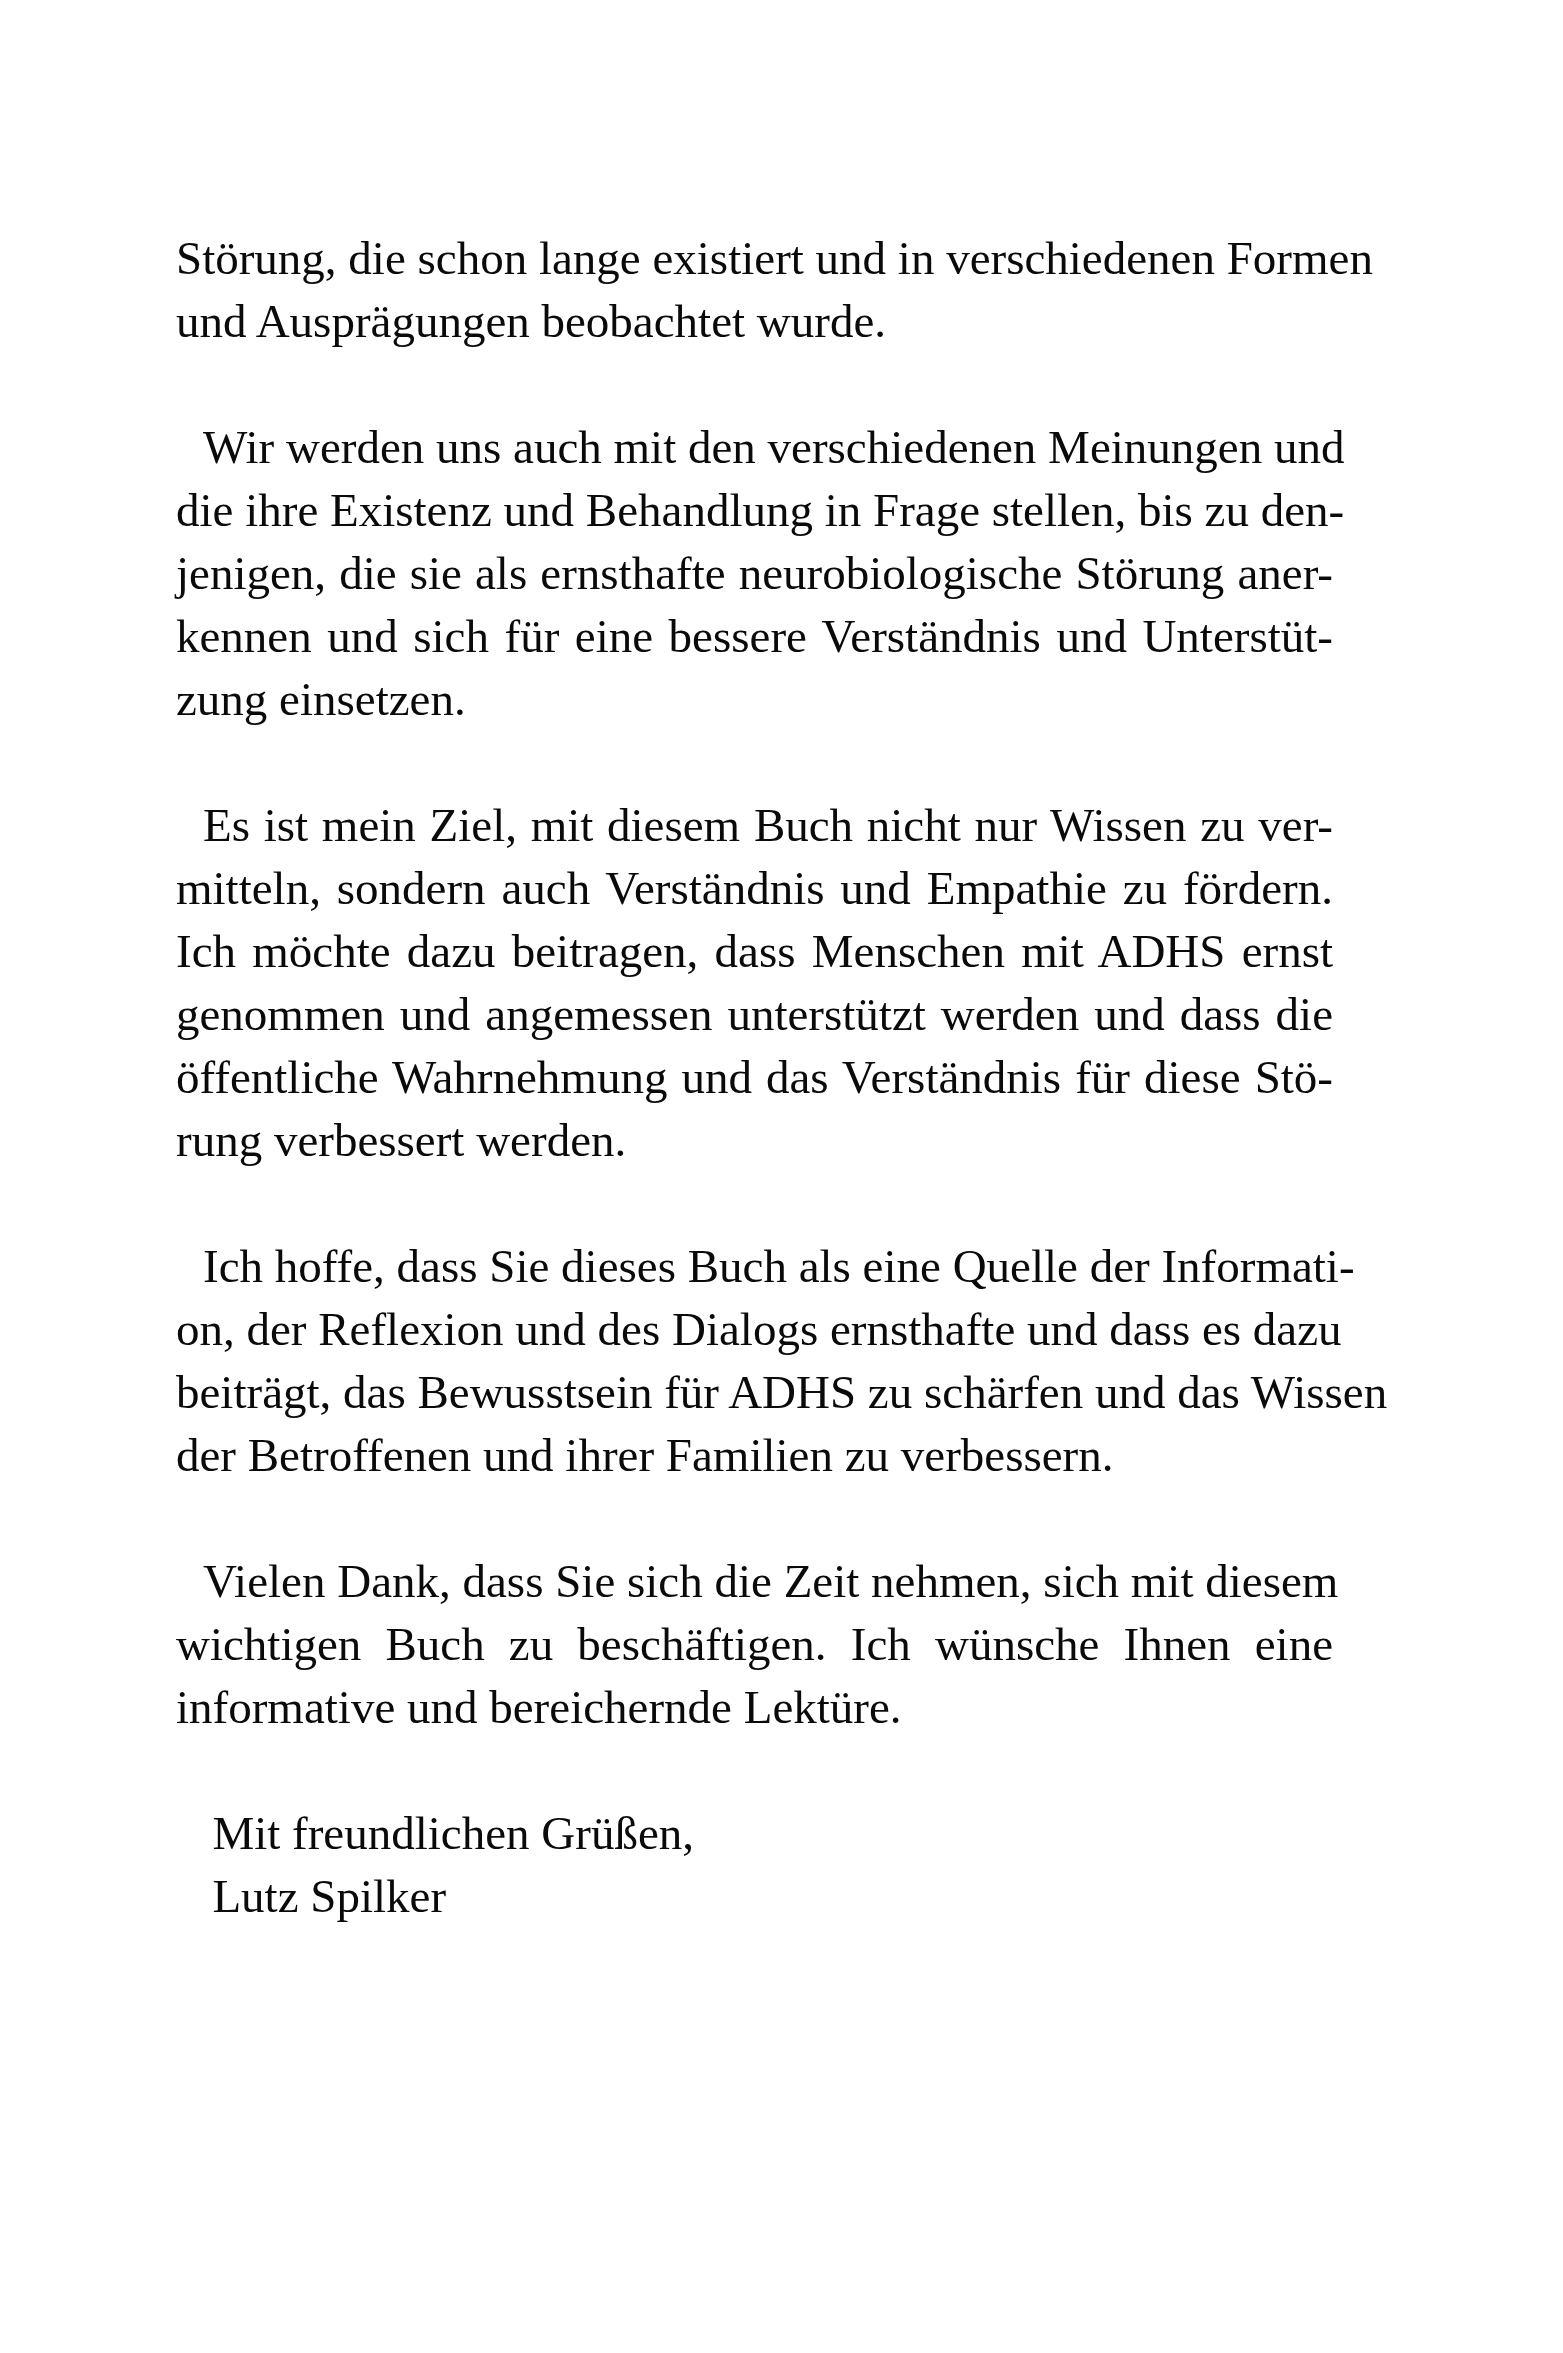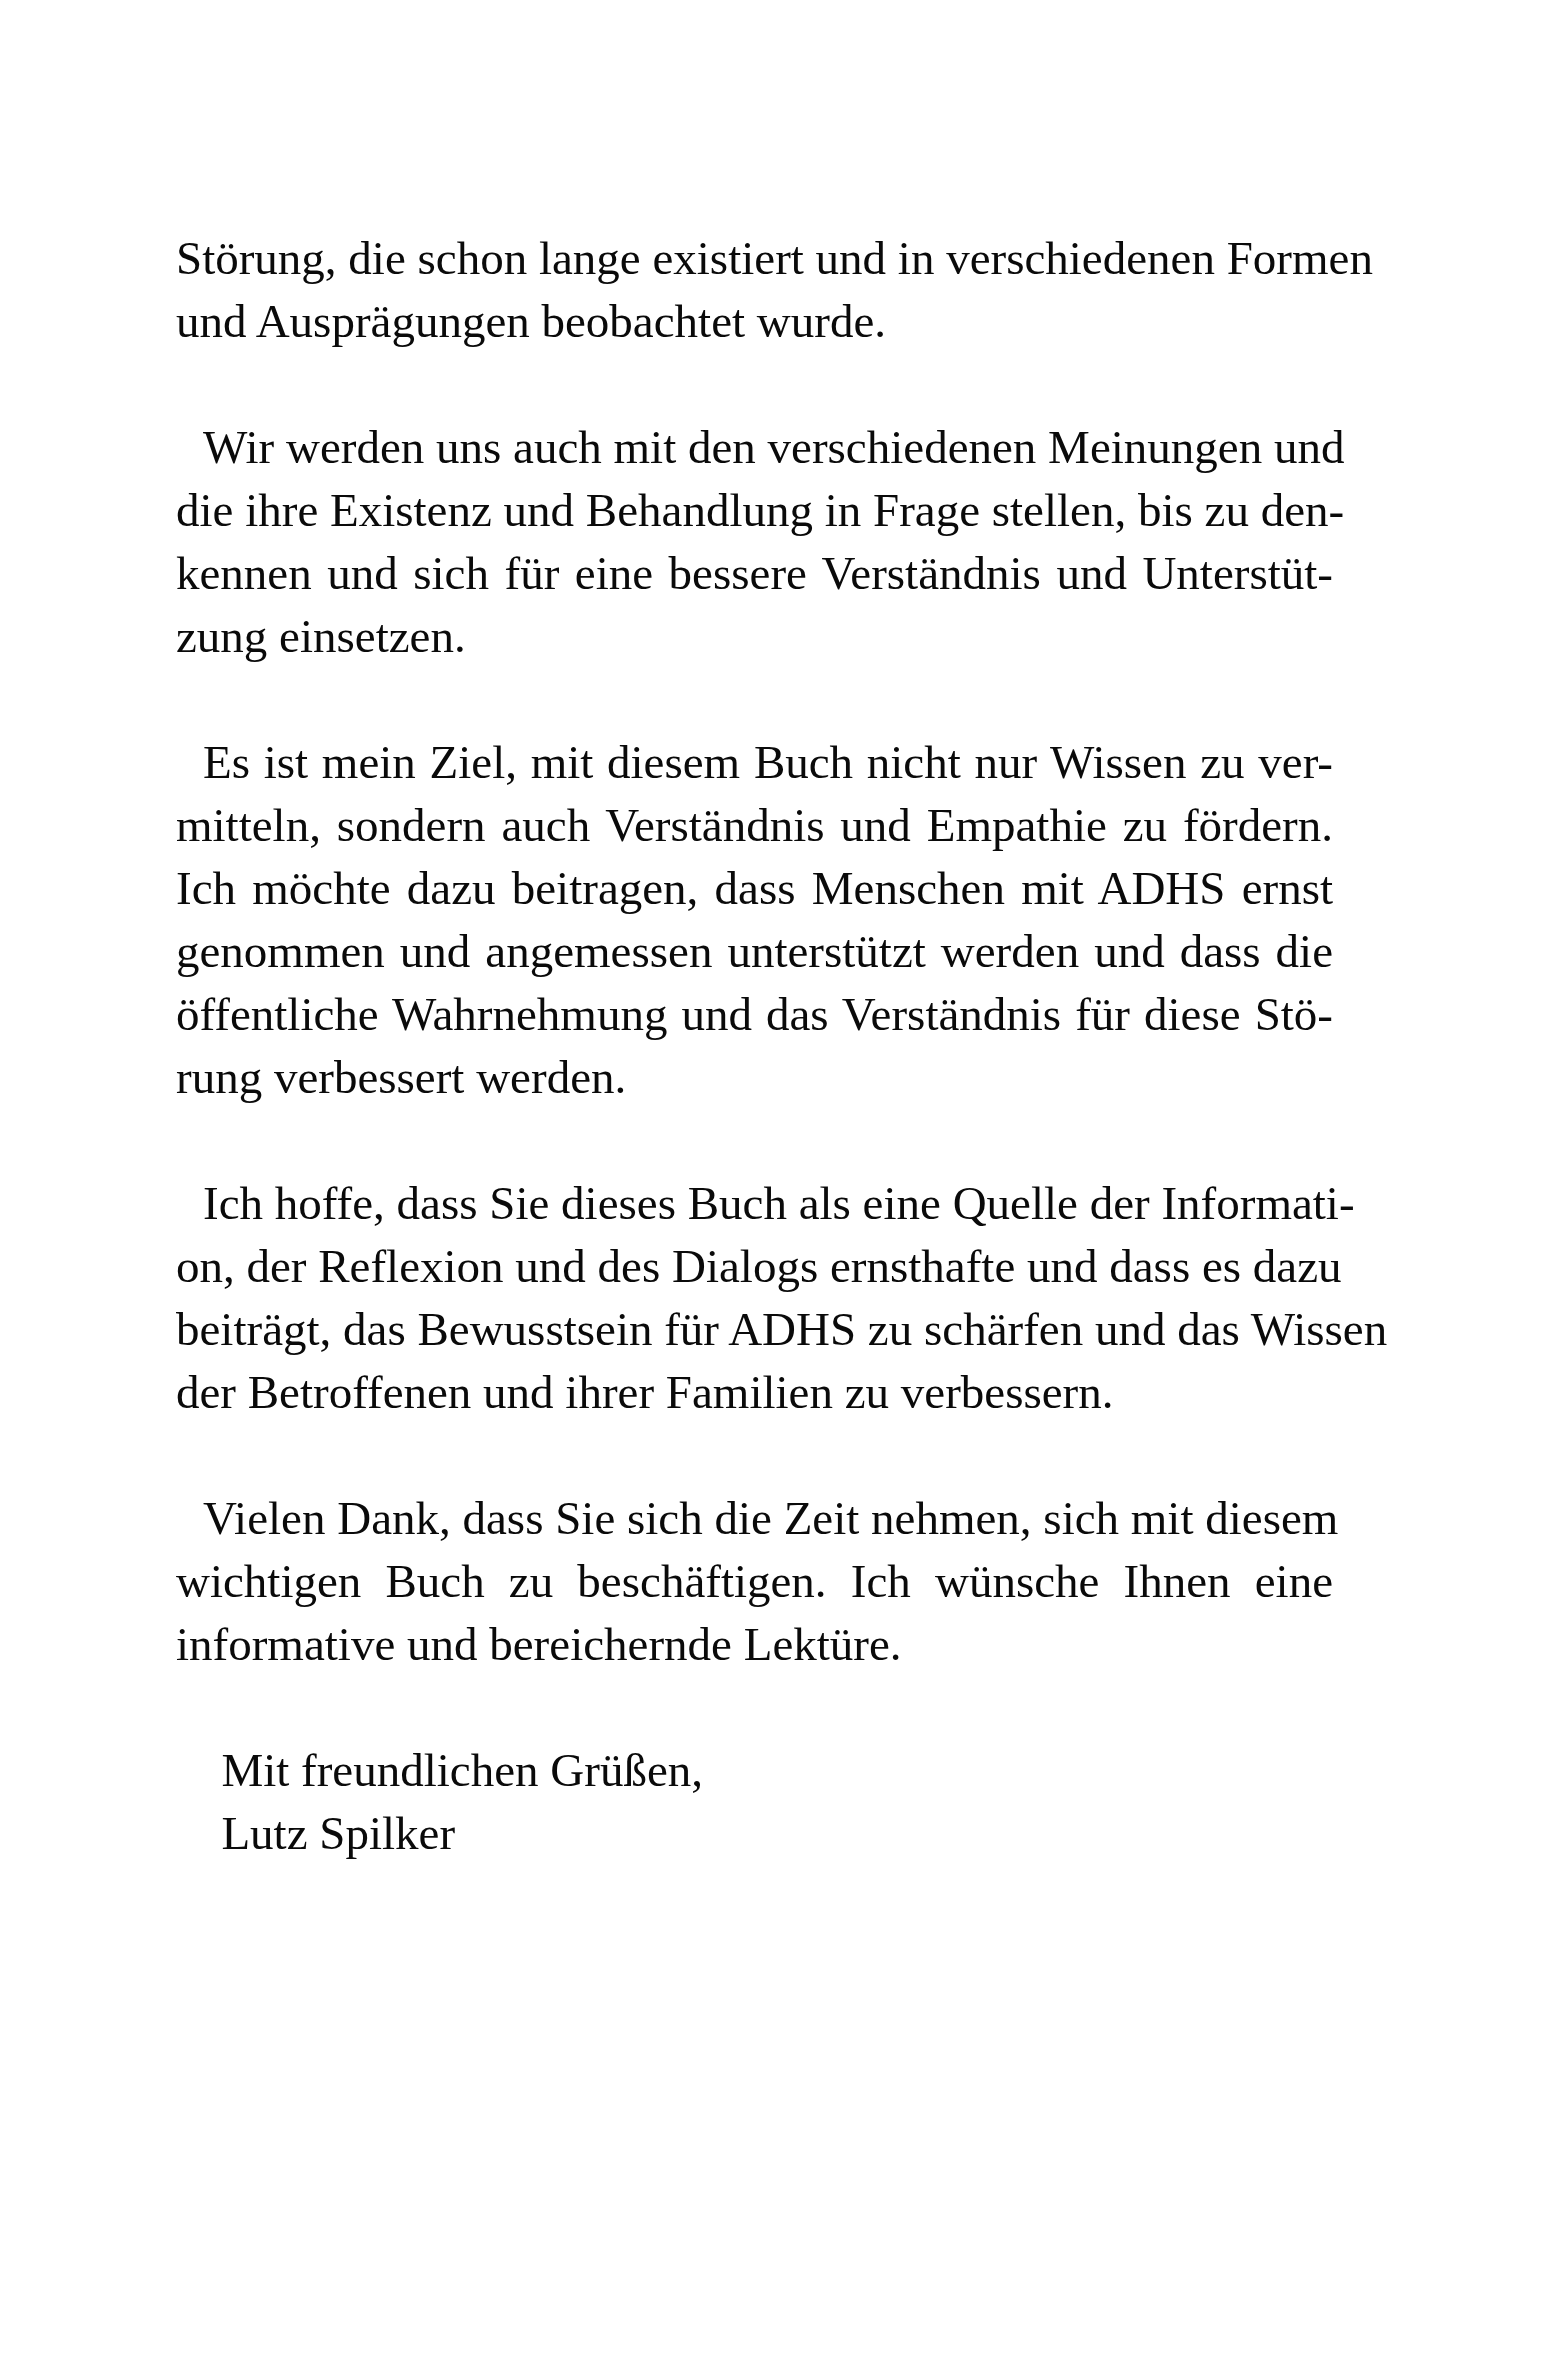--- a/index.html
+++ b/index.html
@@ -43,21 +43,21 @@
     overflow: visible;
   }
   .line.last {
     text-align: left;
     text-align-last: left;
   }
   .line.indent {
     padding-left: 27px;
   }
   .closing {
-    margin: 17px;
+    margin: 8px;
   }
   .closing .line {
     text-align: left;
     text-align-last: left;
     padding-left: 28.4px;
   }
 </style>
 </head>
 <body>
 
@@ -65,20 +65,21 @@
   <div class="text-block">
 
     <p class="para">
       <span class="line">Störung, die schon lange existiert und in verschiedenen Formen</span>
       <span class="line last">und Ausprägungen beobachtet wurde.</span>
     </p>
 
     <p class="para">
       <span class="line indent">Wir werden uns auch mit den verschiedenen Meinungen und</span>
       <span class="line">die ihre Existenz und Behandlung in Frage stellen, bis zu den-</span>
+      <span class="line">jenigen, die sie als ernsthafte neurobiologische Störung aner-</span>
       <span class="line">kennen und sich für eine bessere Verständnis und Unterstüt-</span>
       <span class="line last">zung einsetzen.</span>
     </p>
 
     <p class="para">
       <span class="line indent">Es ist mein Ziel, mit diesem Buch nicht nur Wissen zu ver-</span>
       <span class="line">mitteln, sondern auch Verständnis und Empathie zu fördern.</span>
       <span class="line">Ich möchte dazu beitragen, dass Menschen mit ADHS ernst</span>
       <span class="line">genommen und angemessen unterstützt werden und dass die</span>
       <span class="line">öffentliche Wahrnehmung und das Verständnis für diese Stö-</span>

